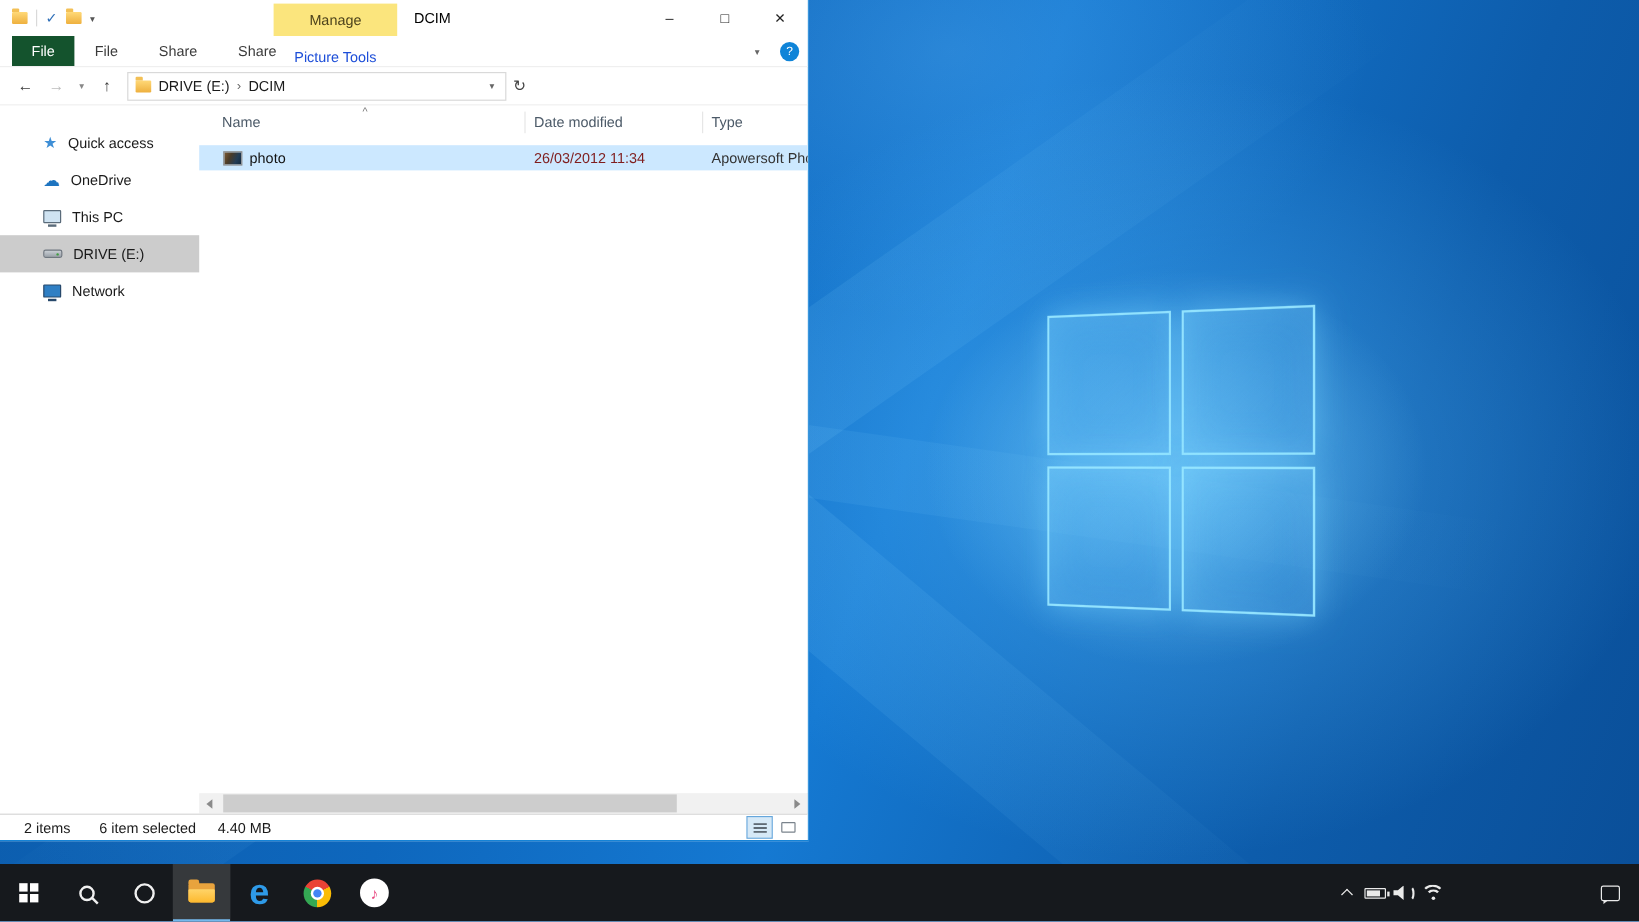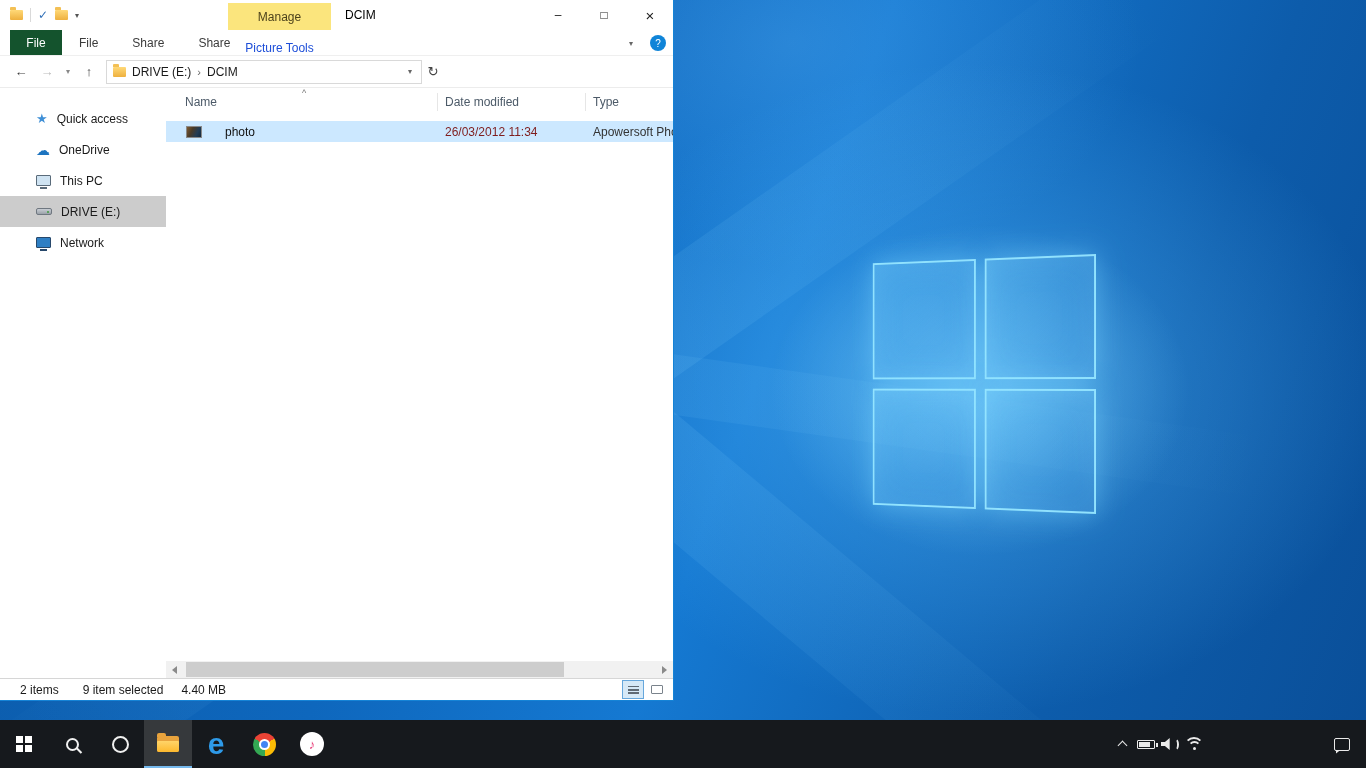--- a/index.html
+++ b/index.html
@@ -91,21 +91,21 @@
   .list-header { height:28px; position:relative; display:flex; align-items:center; color:#4c5a68; }
   .col-name { width:271px; padding-left:19px; }
   .col-date { width:148px; padding-left:8px; }
   .col-type { flex:1; padding-left:8px; }
   .sort-caret { position:absolute; left:136px; top:0px; font-size:9px; color:#777; }
   .hsep { position:absolute; top:5px; width:1px; height:18px; background:#e6e6e6; }
   .hsep.s1 { left:271px; } .hsep.s2 { left:419px; }
   .rows { margin-top:5px; }
   .file-row { height:21px; display:flex; align-items:center; }
   .file-row.selected { background:#cce8ff; }
-  .cell-name { width:271px; display:flex; align-items:center; padding-left:20px; gap:23px; color:#111; }
+  .cell-name { width:271px; display:flex; align-items:center; padding-left:20px; gap:6px; color:#111; }
   .cell-date { width:148px; padding-left:8px; color:#7f1d1d; }
   .cell-type { flex:1; padding-left:8px; color:#333; white-space:nowrap; overflow:hidden; }
   .photo-icon { width:16px; height:12px; flex:none; border:1px solid #8a8a8a;
     background:linear-gradient(115deg,#7d5a32 0%,#4a3b28 35%,#223c55 70%,#15293c 100%); }
   .video-icon { width:12px; height:14px; flex:none; border:1px solid #9eb6c8; background:#fff; display:flex; align-items:center; justify-content:center; }
   .video-icon .play { width:8px; height:8px; background:#3f7bd8; position:relative; }
   .video-icon .play::after { content:""; position:absolute; inset:0; background:#fff; clip-path:polygon(32% 25%, 80% 50%, 32% 75%); }
 
   
   .hscroll-row { height:17px; flex:none; display:flex; }
@@ -281,21 +281,21 @@
           </div>
         <div class="scroll-thumb"></div>
         <div class="scroll-arrow right">
             <span class="tri-right"></span>
           </div>
       </div>
     </div>
 
     <div class="status-bar">
       <span class="status-count">2 items</span>
-      <span class="status-selection">9 item selected</span>
+      <span class="status-selection">6 item selected</span>
       <span class="status-size">4.40 MB</span>
       <div class="view-toggles">
         <div class="view-btn active">
             <span class="details-glyph"></span>
           </div>
         <div class="view-btn">
             <span class="thumbs-glyph"></span>
           </div>
       </div>
     </div>

